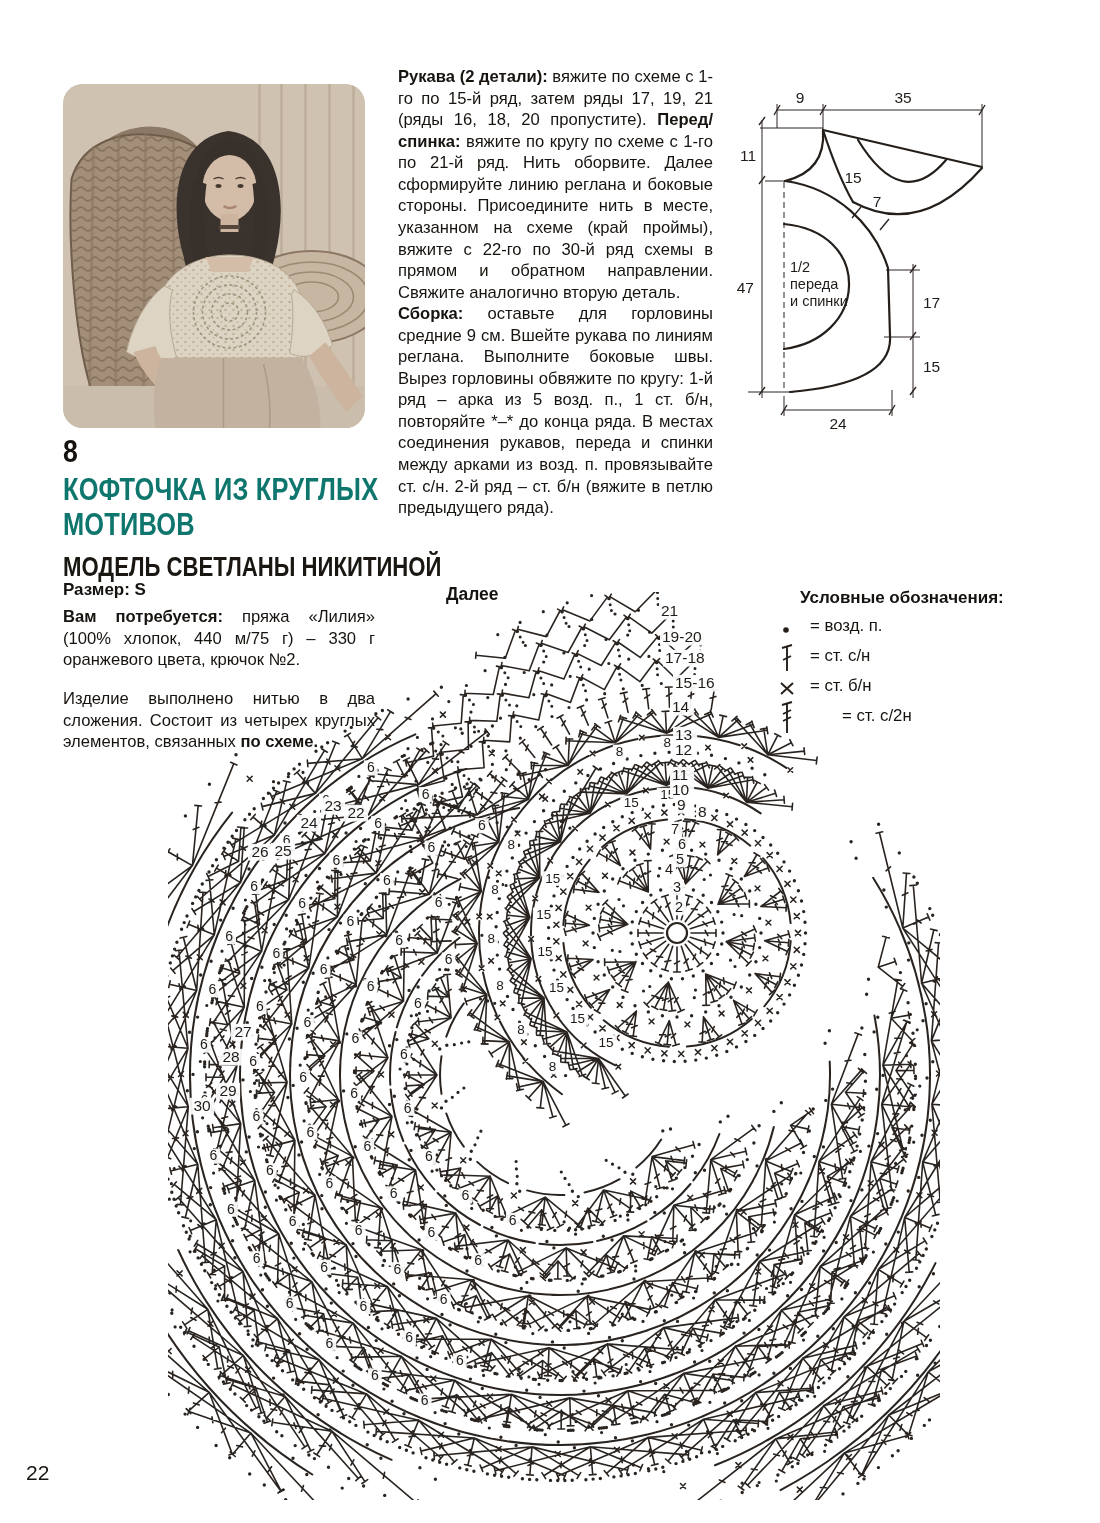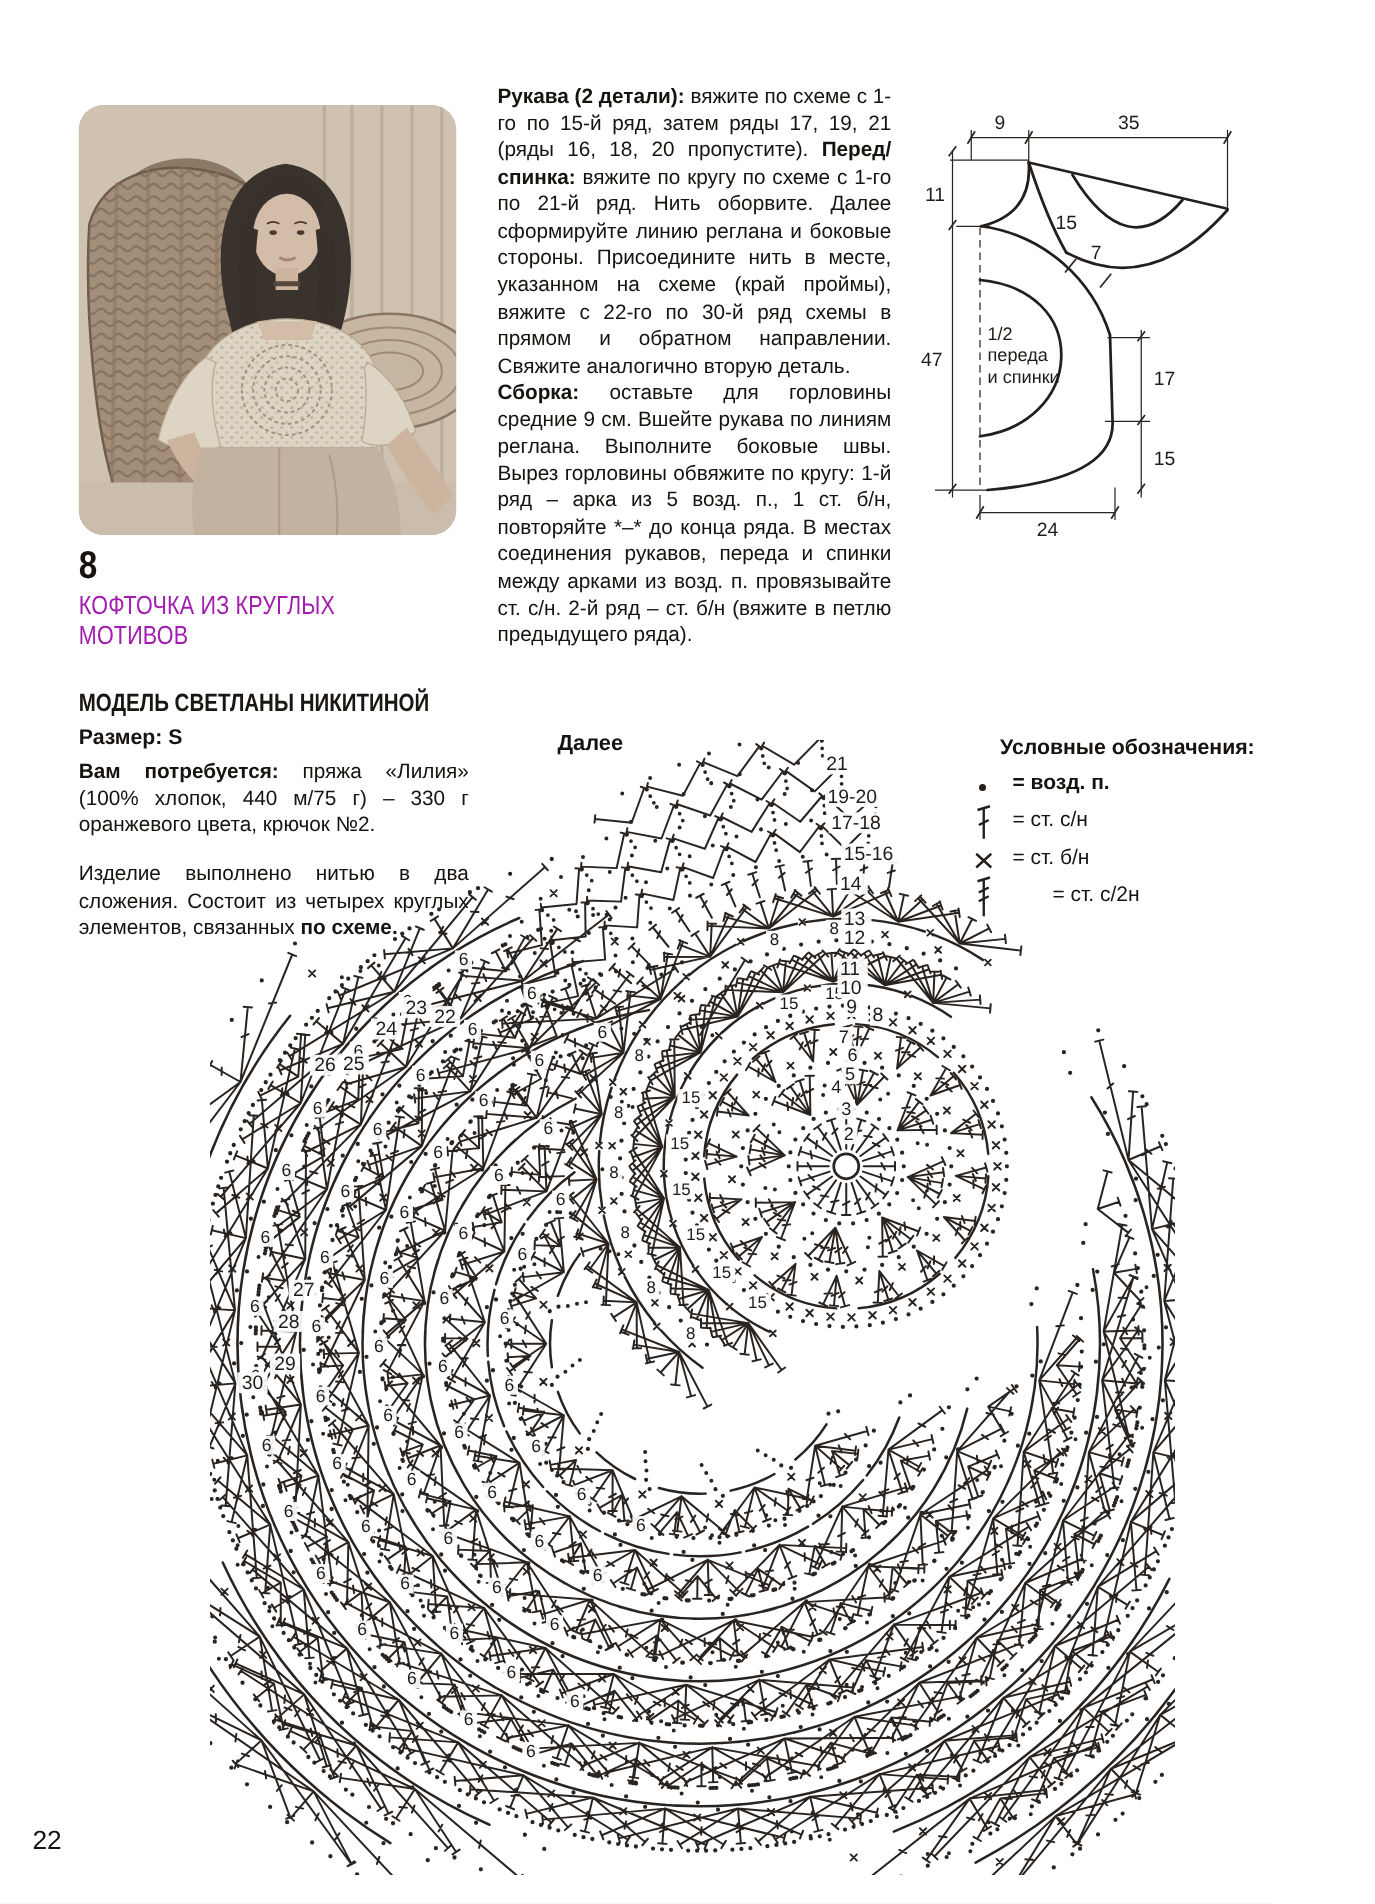--- a/index.html
+++ b/index.html
@@ -2,21 +2,21 @@
 <html><head>
 <meta charset="utf-8">
 <style>
   html,body{margin:0;padding:0;background:#e8e8e8;font-family:"Liberation Sans",sans-serif;}
   .page{position:relative;width:1100px;height:1523px;background:#ffffff;overflow:hidden;color:#16120f;margin:0 auto;}
   .abs{position:absolute;}
   .b{font-weight:bold;}
   .cond{transform:scaleX(.82);transform-origin:0 0;white-space:nowrap;}
   .cond2{transform:scaleX(.86);transform-origin:0 0;white-space:nowrap;}
   .body-text{font-size:16.6px;line-height:1.3;text-align:justify;color:#17130f;}
-  .headline{font-size:21px;font-weight:normal;line-height:1.12;letter-spacing:.2px;color:#a21caf;}
+  .headline{font-size:31px;font-weight:bold;line-height:1.12;letter-spacing:.2px;color:#0f766e;}
   .photo-frame{border-radius:20px;overflow:hidden;background:#cfc2b1;}
   .legend-row{position:absolute;left:0;display:flex;align-items:flex-start;}
   .legend-sym{width:36px;flex:0 0 36px;}
   .legend-txt{font-size:16.8px;line-height:1.25;color:#17130f;}
   .scheme-svg{font-family:"Liberation Sans",sans-serif;}
   .scheme-svg text{fill:#201b17;}
   .dim-text{font-size:15.5px;font-weight:500;fill:#17130f;}
 </style>
 </head>
 <body>
@@ -96,21 +96,21 @@
     </svg>
   </div>
 
   <div class="abs" style="left:63px;top:434px;font-size:31px;font-weight:bold;">
     <div class="cond2">8</div>
   </div>
   <div class="abs headline" style="left:63px;top:473px;width:400px;">
     <div class="cond">КОФТОЧКА ИЗ КРУГЛЫХ</div>
     <div class="cond">МОТИВОВ</div>
   </div>
-  <div class="abs" style="left:63px;top:552px;font-size:20px;font-weight:bold;color:#1a1612;">
+  <div class="abs" style="left:63px;top:552px;font-size:27px;font-weight:bold;color:#1a1612;">
     <div class="cond">МОДЕЛЬ СВЕТЛАНЫ НИКИТИНОЙ</div>
   </div>
   <div class="abs b" style="left:63px;top:580px;font-size:17px;">Размер: S</div>
   <div class="abs body-text" style="left:63px;top:606px;width:312px;">
     <span class="b">Вам потребуется:</span><span> пряжа «Лилия» (100% хлопок, 440 м/75 г) – 330 г оранжевого цвета, крючок №2.</span>
   </div>
   <div class="abs body-text" style="left:63px;top:688px;width:312px;">
     <span>Изделие выполнено нитью в два сложения. Состоит из четырех круглых элементов, связанных </span><span class="b">по схеме.</span>
   </div>
 
@@ -158,21 +158,21 @@
       <text x="790" y="272" font-size="14.5">1/2</text>
       <text x="790" y="289" font-size="14.5">переда</text>
       <text x="790" y="306" font-size="14.5">и спинки</text>
     </g>
   </svg>
 
   <div class="abs b" style="left:446px;top:584px;font-size:17.5px;">Далее</div>
 
   <div class="abs" style="left:774px;top:588px;width:310px;height:190px;">
     <div class="b" style="font-size:17px;margin-left:26px;">Условные обозначения:</div>
-    <div class="legend-row" style="top:28px;font-weight:bold;">
+    <div class="legend-row" style="top:28px;">
       <svg class="legend-sym" width="26" height="24" viewBox="0 0 26 24">
           <circle cx="7" cy="14" r="2.8" fill="#241f1b"></circle>
         </svg>
       <span class="legend-txt">= возд. п.</span>
     </div>
     <div class="legend-row" style="top:54px;">
       <svg class="legend-sym" width="26" height="32" viewBox="0 0 26 32">
           <g stroke="#241f1b" stroke-width="1.9" fill="none">
             <path d="M8,4 V29 M3,6 L13,3 M4,18 L12,14"></path>
           </g>

